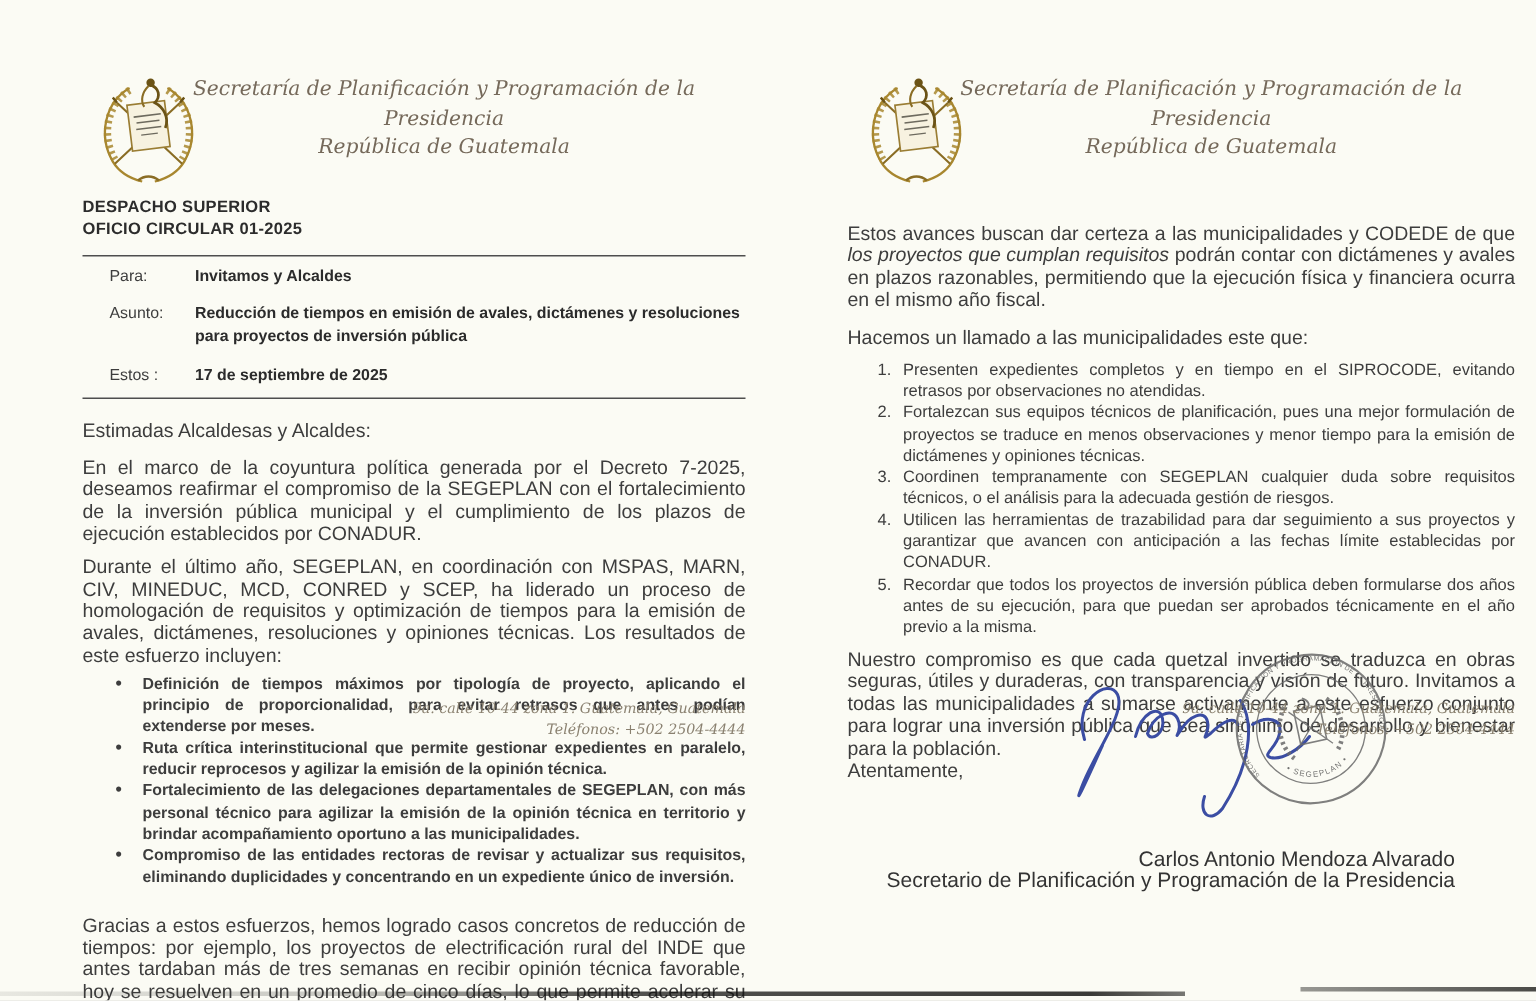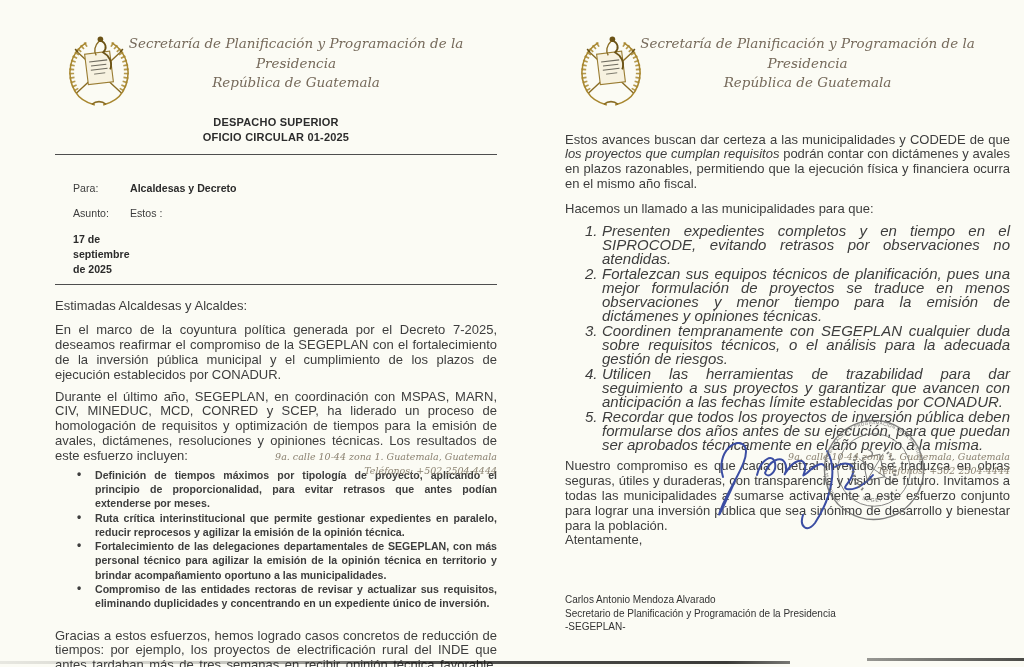--- a/index.html
+++ b/index.html
@@ -5,43 +5,43 @@
   * { box-sizing: border-box; }
   html,body { margin:0; padding:0; }
   body { background:#d8d8d4; }
 
   .canvas {
     position:relative; width:1024px; height:667px; margin:0 auto;
     background:#fbfbf4; overflow:hidden;
     font-family:"Liberation Sans", sans-serif; color:#3d3d3d;
   }
 
-  .page { position:absolute; top:1px; width:512px; height:491px; }
+  .page { position:absolute; top:17px; width:512px; height:491px; }
   .page-left  { left:0;   padding:0 15px 0 55px; }
   .page-right { left:512px; padding:0 14px 0 53px; }
 
   .emblem { position:absolute; left:57px; top:30px; width:84px; height:78px; }
 
   .org {
     margin-left:40px; padding-top:33px; text-align:center;
     font-family:"DejaVu Serif", serif; font-style:italic;
     color:#75695a; font-size:13.5px; line-height:1.45;
   }
 
   .doc-title {
-    margin-top:22px; text-align:center; font-weight:bold;
+    margin-top:22px; text-align:left; font-weight:bold;
     font-size:11px; line-height:15px; color:#2c2c2c; letter-spacing:.2px;
   }
 
   .rule { border:none; border-top:1px solid #4e4e4e; margin:0; }
   .rule-1 { margin-top:9px; }
   .rule-2 { margin-top:7px; }
 
   .meta {
-    margin-top:26px; padding-left:18px;
+    margin-top:6px; padding-left:18px;
     display:grid; grid-template-columns:57px 1fr; row-gap:11px;
     font-size:10.6px; line-height:14.8px;
   }
   .meta .value { font-weight:bold; color:#2b2b2b; }
 
   p.body-text {
     font-size:13px; line-height:14.8px; text-align:justify;
     margin:0; color:#3d3d3d;
   }
   .salutation   { margin-top:14px !important; text-align:center; }
@@ -52,32 +52,32 @@
   ul.bullets { list-style:none; margin:4px 0 0; padding:0 0 18px 20px;font-weight:bold; }
   ul.bullets li {
     position:relative; padding-left:20px; text-align:justify;
     font-size:10.6px; line-height:14.3px; margin:0;
   }
   ul.bullets li::before { content:"\2022"; position:absolute; left:2px; top:-1px; font-size:12px; }
 
   ol.calls { list-style:none; counter-reset:item; margin:7px 0 0; padding:0 0 0 20px; }
   ol.calls li {
     counter-increment:item; position:relative; padding-left:17px;
-    text-align:justify; font-size:15px; line-height:14.3px;font-style:italic;
+    text-align:justify; font-size:11px; line-height:14.3px;
   }
   ol.calls li::before { content:counter(item) "."; position:absolute; left:0; top:0; }
 
   .valediction {
     margin-top:5px; text-align:center; padding-right:40px;
     font-size:10.6px;
   }
 
   .sig-block {
-    margin-top:45px; text-align:left; padding-right:40px;
-    font-size:10px; line-height:13.5px; color:#333;
+    margin-top:45px; text-align:right; padding-right:40px;
+    font-size:14px; line-height:13.5px; color:#333;
   }
 
   .signature-svg { position:absolute; left:183px; top:430px; width:215px; height:100px; }
   .stamp-svg { position:absolute; left:309px; top:416px; width:106px; height:106px; opacity:.85; }
 
   .page-footer {
     position:absolute; bottom:14px; left:55px; right:15px;
     text-align:right; font-family:"DejaVu Serif", serif; font-style:italic;
     font-size:9.5px; line-height:14px; color:#8a8170;
   }
@@ -136,22 +136,23 @@
 
     <div class="doc-title">
       <div>DESPACHO SUPERIOR</div>
       <div>OFICIO CIRCULAR 01-2025</div>
     </div>
 
     <hr class="rule rule-1">
 
     <div class="meta">
       <div class="label">Para:</div>
-      <div class="value">Alcaldesas y Decreto</div>
+      <div class="value">Invitamos y Alcaldes</div>
       <div class="label">Asunto:</div>
+      <div class="value">Reducción de tiempos en emisión de avales, dictámenes y resoluciones para proyectos de inversión pública</div>
       <div class="label">Estos :</div>
       <div class="value">17 de septiembre de 2025</div>
     </div>
 
     <hr class="rule rule-2">
 
     <p class="body-text salutation">Estimadas Alcaldesas y Alcaldes:</p>
     <p class="body-text mt10">En el marco de la coyuntura política generada por el Decreto 7-2025, deseamos reafirmar el compromiso de la SEGEPLAN con el fortalecimiento de la inversión pública municipal y el cumplimiento de los plazos de ejecución establecidos por CONADUR.</p>
     <p class="body-text mt7">Durante el último año, SEGEPLAN, en coordinación con MSPAS, MARN, CIV, MINEDUC, MCD, CONRED y SCEP, ha liderado un proceso de homologación de requisitos y optimización de tiempos para la emisión de avales, dictámenes, resoluciones y opiniones técnicas. Los resultados de este esfuerzo incluyen:</p>
 
@@ -175,38 +176,37 @@
         <use href="#emblem"></use>
       </svg>
 
     <div class="org">
       <div>Secretaría de Planificación y Programación de la Presidencia</div>
       <div>República de Guatemala</div>
     </div>
 
     <p class="body-text mt40"><span>Estos avances buscan dar certeza a las municipalidades y CODEDE de que </span><i>los proyectos que cumplan requisitos</i><span> podrán contar con dictámenes y avales en plazos razonables, permitiendo que la ejecución física y financiera ocurra en el mismo año fiscal.</span></p>
 
-    <p class="body-text mt10">Hacemos un llamado a las municipalidades para que:</p>
+    <p class="body-text mt10">Hacemos un llamado a las municipalidades este que:</p>
 
     <ol class="calls">
       <li>Presenten expedientes completos y en tiempo en el SIPROCODE, evitando retrasos por observaciones no atendidas.</li>
       <li>Fortalezcan sus equipos técnicos de planificación, pues una mejor formulación de proyectos se traduce en menos observaciones y menor tiempo para la emisión de dictámenes y opiniones técnicas.</li>
       <li>Coordinen tempranamente con SEGEPLAN cualquier duda sobre requisitos técnicos, o el análisis para la adecuada gestión de riesgos.</li>
       <li>Utilicen las herramientas de trazabilidad para dar seguimiento a sus proyectos y garantizar que avancen con anticipación a las fechas límite establecidas por CONADUR.</li>
       <li>Recordar que todos los proyectos de inversión pública deben formularse dos años antes de su ejecución, para que puedan ser aprobados técnicamente en el año previo a la misma.</li>
     </ol>
 
     <p class="body-text mt7">Nuestro compromiso es que cada quetzal invertido se traduzca en obras seguras, útiles y duraderas, con transparencia y visión de futuro. Invitamos a todas las municipalidades a sumarse activamente a este esfuerzo conjunto para lograr una inversión pública que sea sinónimo de desarrollo y bienestar para la población.</p>
 
     <p class="body-text valediction">Atentamente,</p>
 
     <div class="sig-block">
       <div>Carlos Antonio Mendoza Alvarado</div>
       <div>Secretario de Planificación y Programación de la Presidencia</div>
-      <div>-SEGEPLAN-</div>
     </div>
 
     <svg class="signature-svg" viewBox="0 0 215 100">
       <g fill="none" stroke="#3b4da3" stroke-width="2" stroke-linecap="round">
         <path d="M28,46 C20,20 44,4 50,16 C56,28 34,56 26,78 C20,94 30,72 40,50"></path>
         <path d="M62,44 C66,28 78,22 80,32 C82,42 72,48 70,42 C74,30 86,24 90,32 C94,40 86,48 92,40 C98,30 108,26 110,34 C112,42 104,48 112,42 C120,34 128,30 130,36"></path>
         <path d="M132,20 C142,36 138,64 120,92 C112,102 104,96 108,84"></path>
         <path d="M140,36 C150,30 160,32 158,42 C156,52 146,56 152,58 C160,60 172,52 178,44"></path>
       </g>
     </svg>

